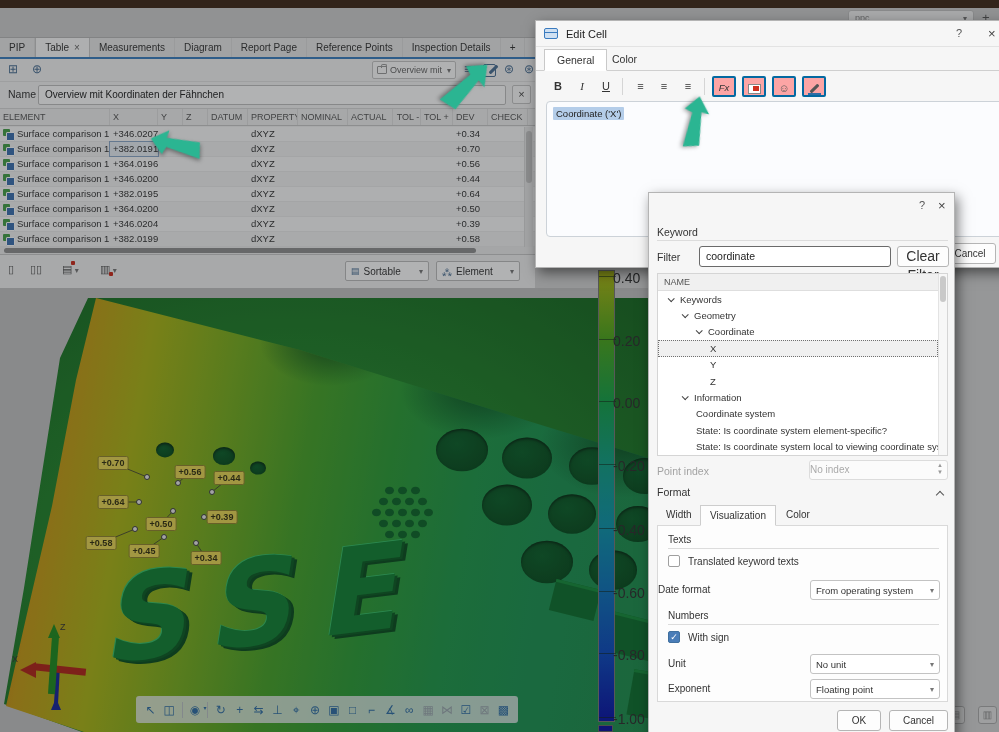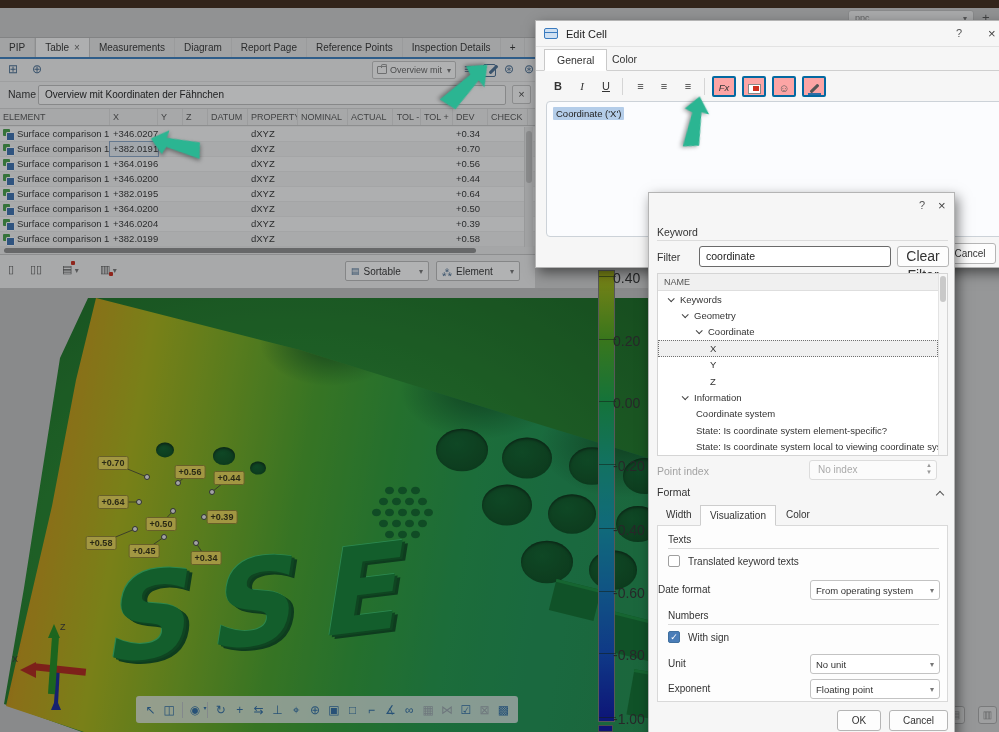--- a/index.html
+++ b/index.html
@@ -117,21 +117,21 @@
   #kwclear{left:248px;top:53px;width:52px;font-size:14px}
   #kwtree{left:8px;top:80px;width:291px;height:183px;background:#fff;border:1px solid #d5d5d5}
   #kwtreehead{position:absolute;left:0;top:0;right:9px;height:17px;background:#f0f0f0;border-bottom:1px solid #dedede;font-size:9px;color:#555;padding:3px 0 0 6px}
   #treerows{position:absolute;left:0;top:17px;right:9px;bottom:0;overflow:hidden}
   .trow{display:flex;align-items:center;height:16.4px;font-size:9.5px;color:#333;white-space:nowrap}
   .trow.sel{outline:1px dotted #707070;outline-offset:-1px;background:#f0f0f0}
   .chev{display:inline-block;width:5px;height:5px;border-right:1.3px solid #444;border-bottom:1.3px solid #444;transform:rotate(45deg) translateY(-1px);margin-right:7px;flex:0 0 auto}
   #treescroll{position:absolute;right:0;top:0;width:9px;bottom:0;background:#f7f7f7;border-left:1px solid #e3e3e3}
   #treethumb{position:absolute;left:1px;top:2px;width:6px;height:26px;background:#c9c9c9;border-radius:3px}
   #pidxlabel{left:8px;top:272px;font-size:10.5px;color:#a3a3a3}
-  #pidxbox{left:160px;top:267px;width:128px;height:20px;background:#fbfbfb;border:1px solid #dcdcdc;border-radius:3px;font-size:10px;color:#aaa;line-height:18px;padding:0 8px}
+  #pidxbox{left:160px;top:267px;width:139px;height:20px;background:#fbfbfb;border:1px solid #dcdcdc;border-radius:3px;font-size:10px;color:#aaa;line-height:18px;padding:0 0}
   .spin{position:absolute;right:4px;top:1px;display:flex;flex-direction:column;line-height:7px;font-size:6px;color:#999}
   #fmtlabel{left:8px;top:293px;font-size:10.5px;color:#333}
   .chevup{position:absolute;width:6px;height:6px;border-right:1.4px solid #555;border-bottom:1.4px solid #555;transform:rotate(-135deg)}
   .ktab{position:absolute;top:312px;height:21px;padding:4px 9px;font-size:10px;color:#333}
   .ktab.active{background:#fdfdfd;border:1px solid #cdcdcd;border-bottom:1px solid #fdfdfd;z-index:1}
   #kwgroup{left:8px;top:332px;width:291px;height:177px;background:#fdfdfd;border:1px solid #d9d9d9}
   .glabel{position:absolute;font-size:10px;color:#333}
   .cb{position:absolute;width:12px;height:12px;border:1px solid #9f9f9f;border-radius:2px;background:#fff}
   .cb.checked{background:#4a7db8;border-color:#40709f;color:#fff;font-size:9px;text-align:center;line-height:11px}
   .cb.checked::after{content:"✓"}

